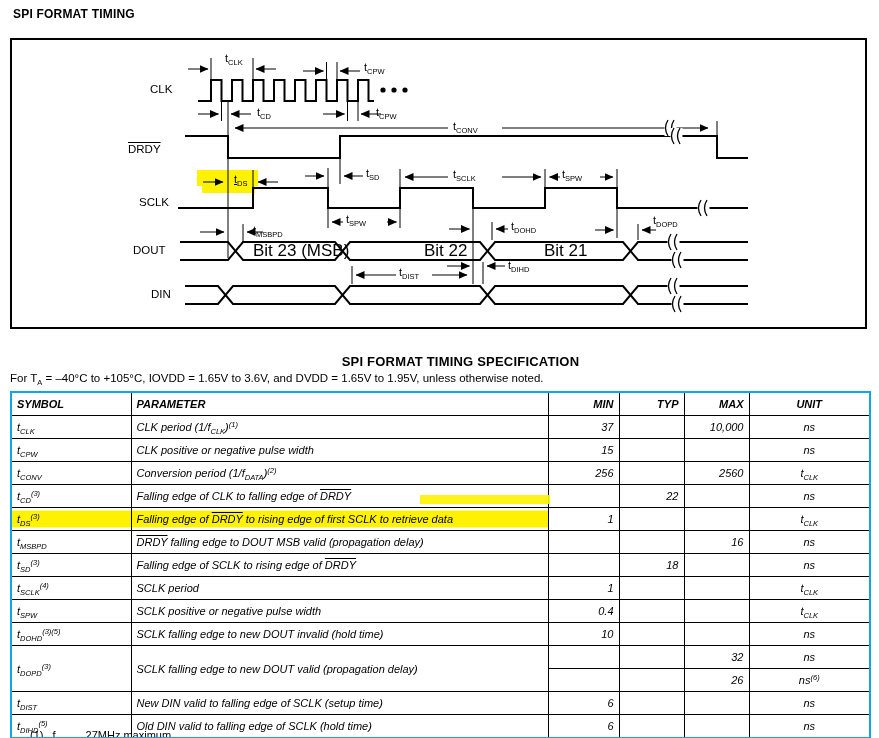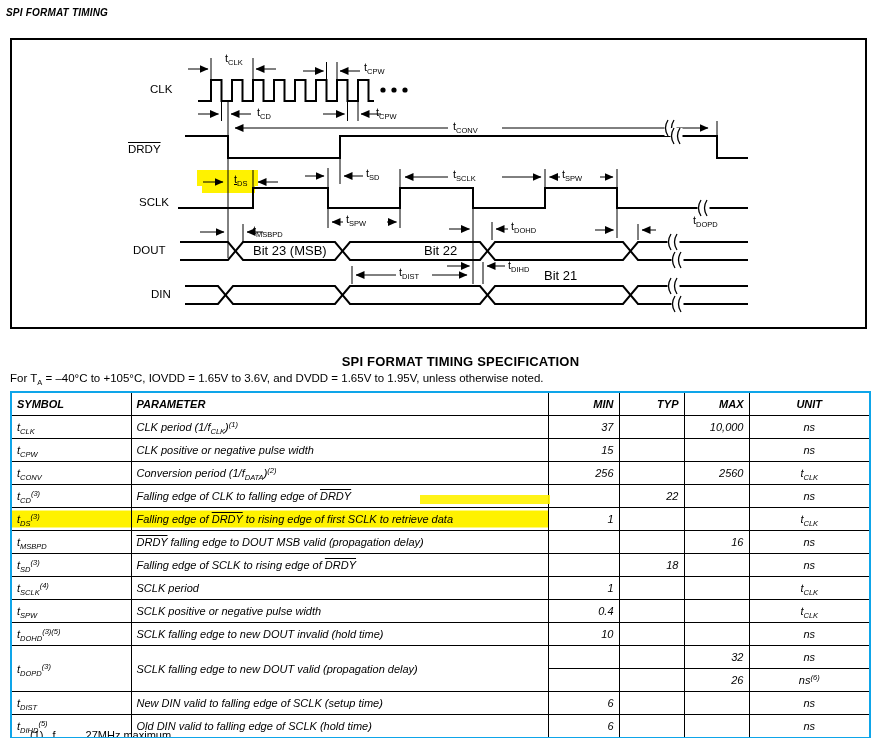--- a/index.html
+++ b/index.html
@@ -2,29 +2,29 @@
 <html><head>
 <meta charset="utf-8">
 <style>
   html,body{margin:0;padding:0;background:#fff;}
   body{width:879px;height:738px;overflow:hidden;position:relative;
        font-family:"Liberation Sans",sans-serif;color:#000;}
   sub{font-size:7.5px;letter-spacing:0;vertical-align:-2.5px;line-height:0;}
   sup{font-size:7.5px;vertical-align:4px;line-height:0;}
   .ovl{text-decoration:overline;}
 
-  #page-title{position:absolute;left:6px;top:7px;font-size:10px;font-weight:bold;letter-spacing:.2px;font-style:italic;}
+  #page-title{position:absolute;left:13px;top:7px;font-size:12px;font-weight:bold;letter-spacing:.2px;}
 
   #diag-box{position:absolute;left:10px;top:38px;width:853px;height:287px;border:2px solid #000;z-index:1;background:#fff;}
   .diag-hl{position:absolute;background:#fff200;z-index:3;}
   #wave-svg{position:absolute;left:0;top:0;z-index:4;pointer-events:none;}
 
   .slab{position:absolute;font-size:11.5px;line-height:13px;white-space:nowrap;z-index:6;}
   .dlab{position:absolute;font-size:11px;line-height:13px;white-space:nowrap;z-index:6;}
-  .blab{position:absolute;font-size:13px;line-height:13px;white-space:nowrap;z-index:6;}
+  .blab{position:absolute;font-size:17px;line-height:13px;white-space:nowrap;z-index:6;}
 
   #spec-title{position:absolute;left:0;top:354px;width:879px;text-align:center;font-size:13px;font-weight:bold;letter-spacing:.2px;padding-left:21px;}
   #conditions{position:absolute;left:10px;top:372px;font-size:11.5px;}
 
   #table-wrap{position:absolute;left:10px;top:391px;z-index:2;}
   table{border-collapse:collapse;table-layout:fixed;width:859px;border:2px solid #0ea5e9;font-size:11px;font-style:italic;}
   td,th{border:1px solid #000;height:22px;padding:0 5px;white-space:nowrap;overflow:hidden;vertical-align:middle;}
   th{text-align:left;font-weight:bold;}
   .c-min,.c-typ,.c-max{text-align:right;margin-top:8px;}
   .c-unit{text-align:center;}
@@ -169,27 +169,27 @@
 <div class="dlab" style="left:257px;top:106px;">t<sub>CD</sub></div>
 <div class="dlab" style="left:376px;top:106px;">t<sub>CPW</sub></div>
 <div class="dlab" style="left:453px;top:120px;">t<sub>CONV</sub></div>
 <div class="dlab" style="left:234px;top:173px;text-decoration:underline;">t<sub>DS</sub></div>
 <div class="dlab" style="left:366px;top:167px;">t<sub>SD</sub></div>
 <div class="dlab" style="left:453px;top:168px;">t<sub>SCLK</sub></div>
 <div class="dlab" style="left:562px;top:168px;">t<sub>SPW</sub></div>
 <div class="dlab" style="left:346px;top:213px;">t<sub>SPW</sub></div>
 <div class="dlab" style="left:253px;top:224px;">t<sub>MSBPD</sub></div>
 <div class="dlab" style="left:511px;top:220px;">t<sub>DOHD</sub></div>
-<div class="dlab" style="left:653px;top:214px;margin-left:40px;">t<sub>DOPD</sub></div>
+<div class="dlab" style="left:653px;top:214px;">t<sub>DOPD</sub></div>
 <div class="dlab" style="left:399px;top:266px;">t<sub>DIST</sub></div>
 <div class="dlab" style="left:508px;top:259px;">t<sub>DIHD</sub></div>
 
 <div class="blab" style="left:253px;top:244px;">Bit 23 (MSB)</div>
 <div class="blab" style="left:399px;top:244px;padding-left:25px;">Bit 22</div>
-<div class="blab" style="left:544px;top:244px;margin-top:25px;">Bit 21</div>
+<div class="blab" style="left:544px;top:244px;">Bit 21</div>
 
 <div id="spec-title">SPI FORMAT TIMING SPECIFICATION</div>
 <div id="conditions">For T<sub>A</sub> = –40°C to +105°C, IOVDD = 1.65V to 3.6V, and DVDD = 1.65V to 1.95V, unless otherwise noted.</div>
 
 <div id="table-wrap">
   <table>
     <colgroup>
       <col style="width:120px">
         <col style="width:417px">
         <col style="width:71px">

